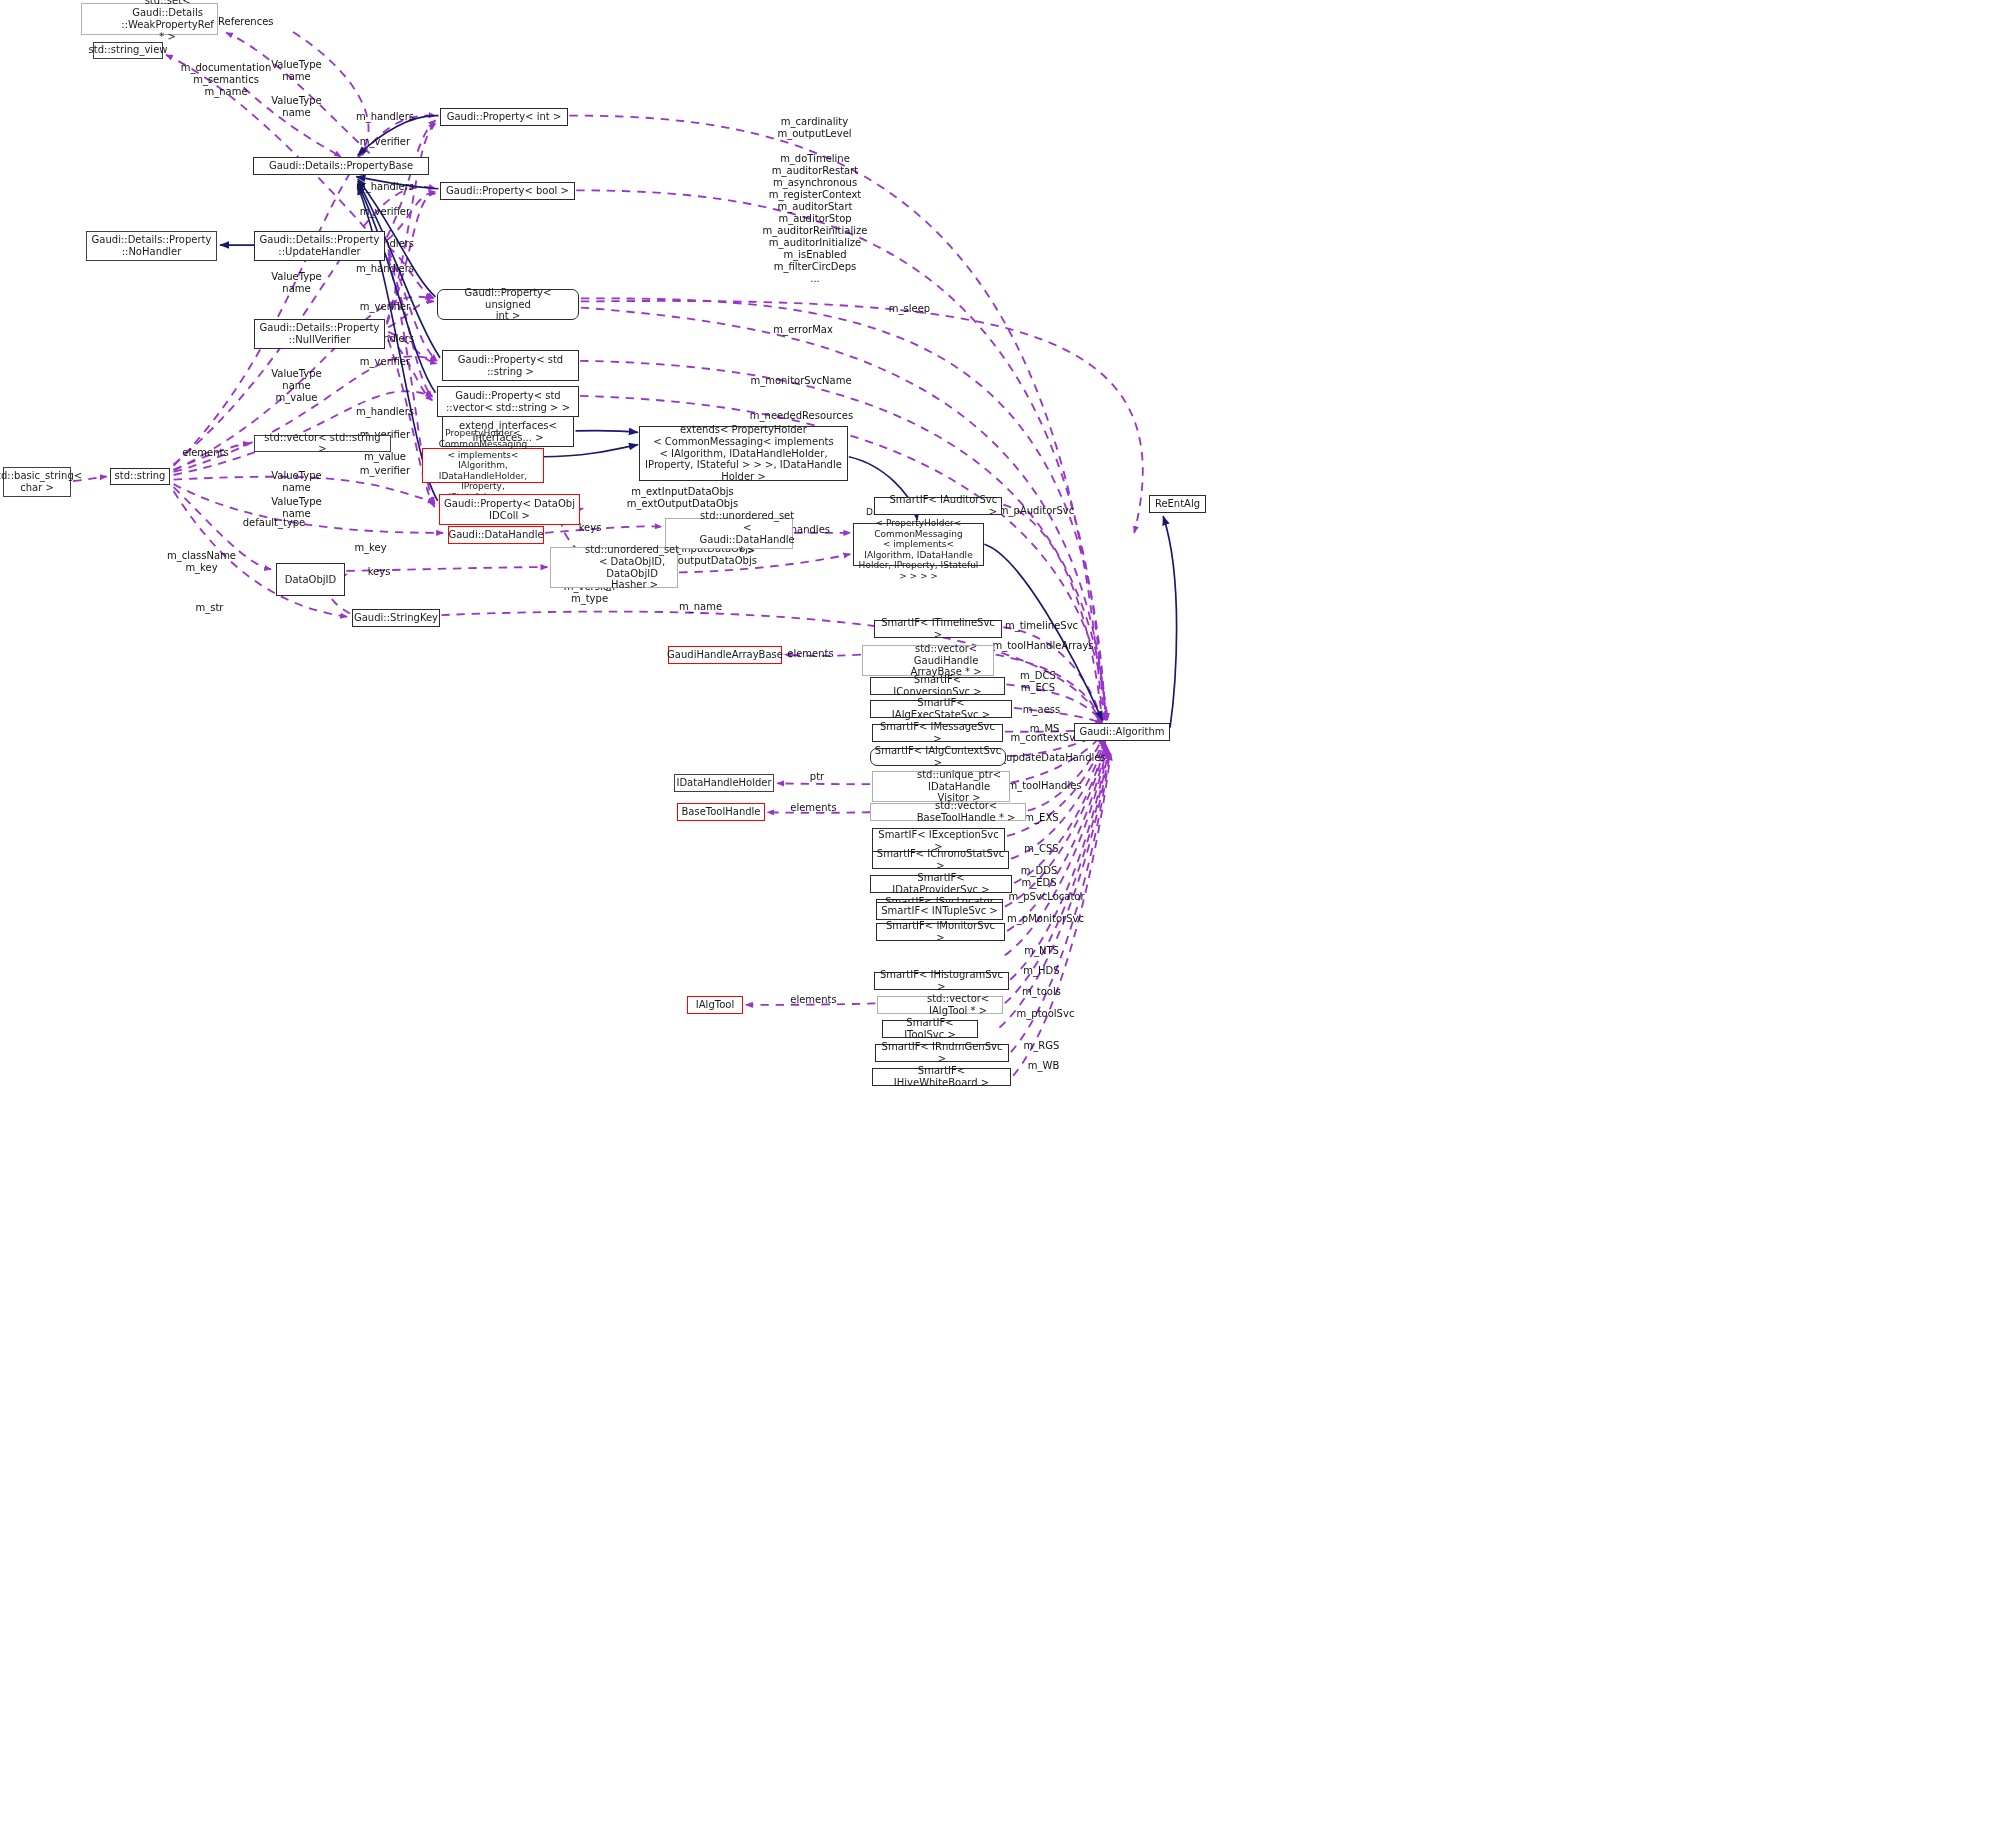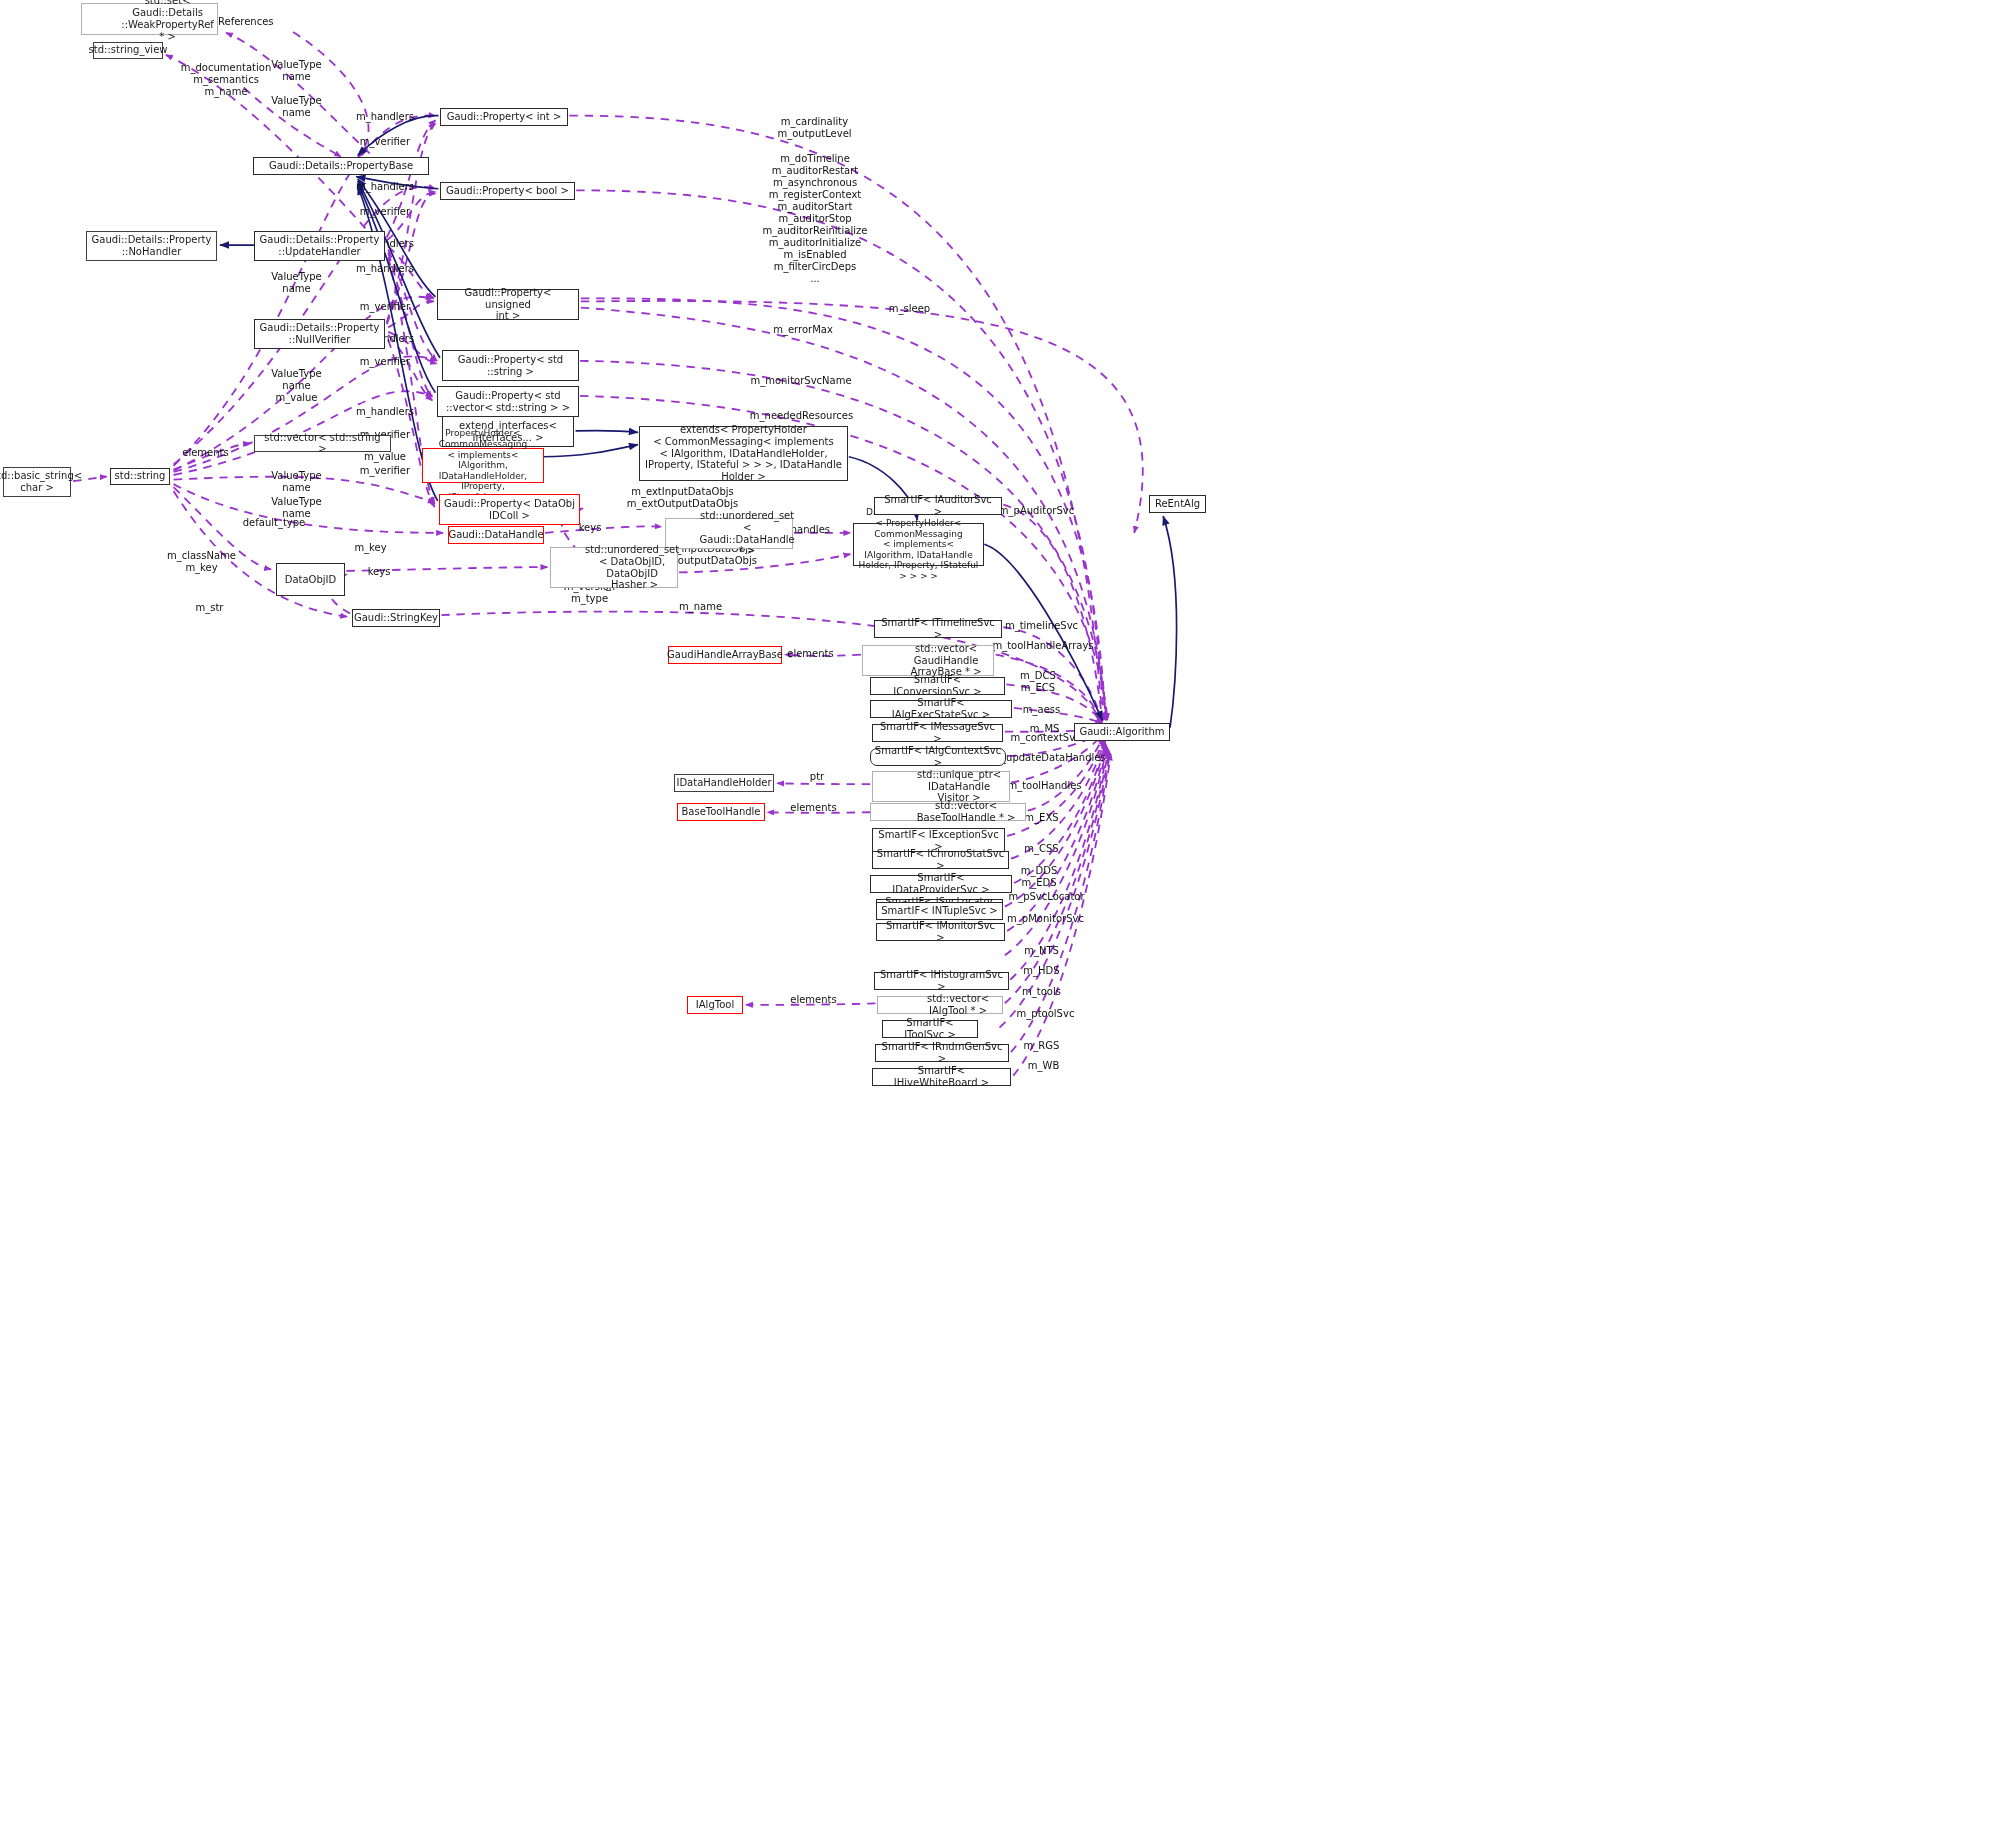--- a/index.html
+++ b/index.html
@@ -159,21 +159,21 @@
       <div class="node strong" style="left: 254px; top: 231px; width: 131px; height: 30px; font-size: 10px;">Gaudi::Details::Property
 ::UpdateHandler</div>
       <div class="node strong" style="left: 254px; top: 319px; width: 131px; height: 30px; font-size: 10px;">Gaudi::Details::Property
 ::NullVerifier</div>
       <div class="node" style="left: 3px; top: 467px; width: 68px; height: 30px; font-size: 10px;">std::basic_string&lt;
 char &gt;</div>
       <div class="node strong" style="left: 110px; top: 468px; width: 60px; height: 16.7px; font-size: 10px;">std::string</div>
       <div class="node" style="left: 254px; top: 435px; width: 137px; height: 16.7px; font-size: 10px;">std::vector&lt; std::string &gt;</div>
       <div class="node strong" style="left: 440px; top: 108px; width: 128px; height: 18px; font-size: 10px;">Gaudi::Property&lt; int &gt;</div>
       <div class="node strong" style="left: 440px; top: 182px; width: 135px; height: 18px; font-size: 10px;">Gaudi::Property&lt; bool &gt;</div>
-      <div class="node strong" style="left: 437px; top: 289px; width: 142px; height: 31px; font-size: 10px;">Gaudi::Property&lt; unsigned
+      <div class="node strong" style="left: 437px; top: 289px; width: 142px; height: 31px; font-size: 10px; border-radius: 7px;">Gaudi::Property&lt; unsigned
 int &gt;</div>
       <div class="node strong" style="left: 442px; top: 350px; width: 137px; height: 31px; font-size: 10px;">Gaudi::Property&lt; std
 ::string &gt;</div>
       <div class="node strong" style="left: 437px; top: 386px; width: 142px; height: 31px; font-size: 10px;">Gaudi::Property&lt; std
 ::vector&lt; std::string &gt; &gt;</div>
       <div class="node strong" style="left: 442px; top: 416px; width: 132px; height: 31px; font-size: 10px;">extend_interfaces&lt;
 Interfaces... &gt;</div>
       <div class="node red" style="left: 422px; top: 448px; width: 122px; height: 35px; font-size: 9px;">PropertyHolder&lt; CommonMessaging
 &lt; implements&lt; IAlgorithm,
 IDataHandleHolder, IProperty,
@@ -194,21 +194,21 @@
 IProperty, IStateful &gt; &gt; &gt;, IDataHandle
 Holder &gt;</div>
       <div class="node strong" style="left: 853px; top: 523px; width: 131px; height: 43px; font-size: 9px;">DataHandleHolderBase
 &lt; PropertyHolder&lt; CommonMessaging
 &lt; implements&lt; IAlgorithm, IDataHandle
 Holder, IProperty, IStateful &gt; &gt; &gt; &gt;</div>
       <div class="node red" style="left: 668px; top: 646px; width: 114px; height: 18px; font-size: 10px;">GaudiHandleArrayBase</div>
       <div class="node" style="left: 674px; top: 774px; width: 100px; height: 18px; font-size: 10px;">IDataHandleHolder</div>
       <div class="node red" style="left: 677px; top: 803px; width: 88px; height: 18px; font-size: 10px;">BaseToolHandle</div>
       <div class="node red" style="left: 687px; top: 996px; width: 56px; height: 18px; font-size: 10px;">IAlgTool</div>
-      <div class="node strong" style="left: 874px; top: 497px; width: 128px; height: 18px; font-size: 10px;">SmartIF&lt; IAuditorSvc &gt;</div>
+      <div class="node strong" style="left: 874px; top: 497px; width: 128px; height: 18px; font-size: 10px; text-align: right;">SmartIF&lt; IAuditorSvc &gt;</div>
       <div class="node strong" style="left: 874px; top: 620px; width: 128px; height: 18px; font-size: 10px;">SmartIF&lt; ITimelineSvc &gt;</div>
       <div class="node grey" style="left: 862px; top: 645px; width: 132px; height: 31px; font-size: 10px;">std::vector&lt; GaudiHandle
 ArrayBase * &gt;</div>
       <div class="node strong" style="left: 870px; top: 677px; width: 135px; height: 18px; font-size: 10px;">SmartIF&lt; IConversionSvc &gt;</div>
       <div class="node strong" style="left: 870px; top: 700px; width: 142px; height: 18px; font-size: 10px;">SmartIF&lt; IAlgExecStateSvc &gt;</div>
       <div class="node strong" style="left: 872px; top: 724px; width: 131px; height: 18px; font-size: 10px;">SmartIF&lt; IMessageSvc &gt;</div>
       <div class="node strong" style="left: 870px; top: 748px; width: 136px; height: 18px; font-size: 10px; border-radius: 7px;">SmartIF&lt; IAlgContextSvc &gt;</div>
       <div class="node grey" style="left: 872px; top: 771px; width: 138px; height: 31px; font-size: 10px;">std::unique_ptr&lt; IDataHandle
 Visitor &gt;</div>
       <div class="node grey" style="left: 870px; top: 803px; width: 156px; height: 18px; font-size: 10px;">std::vector&lt; BaseToolHandle * &gt;</div>

